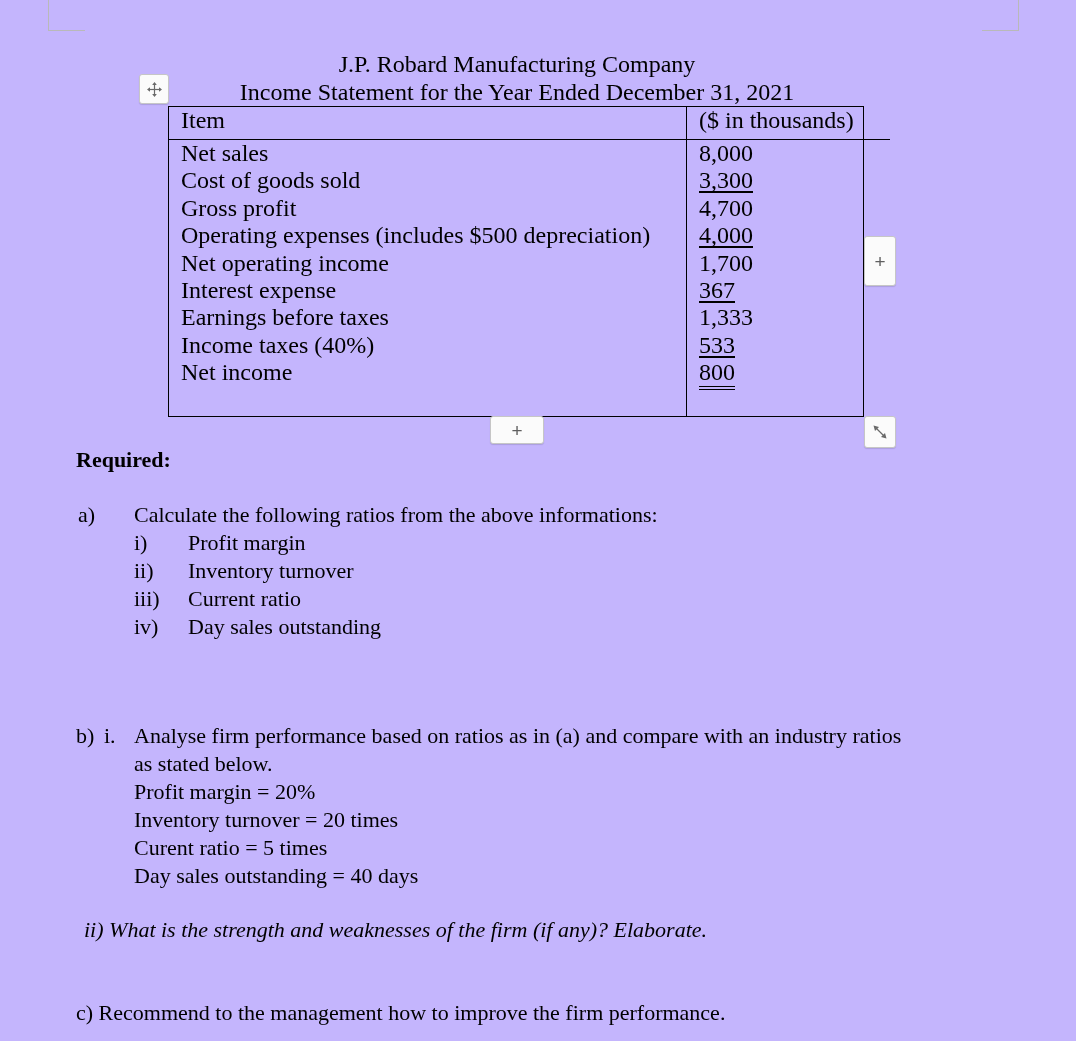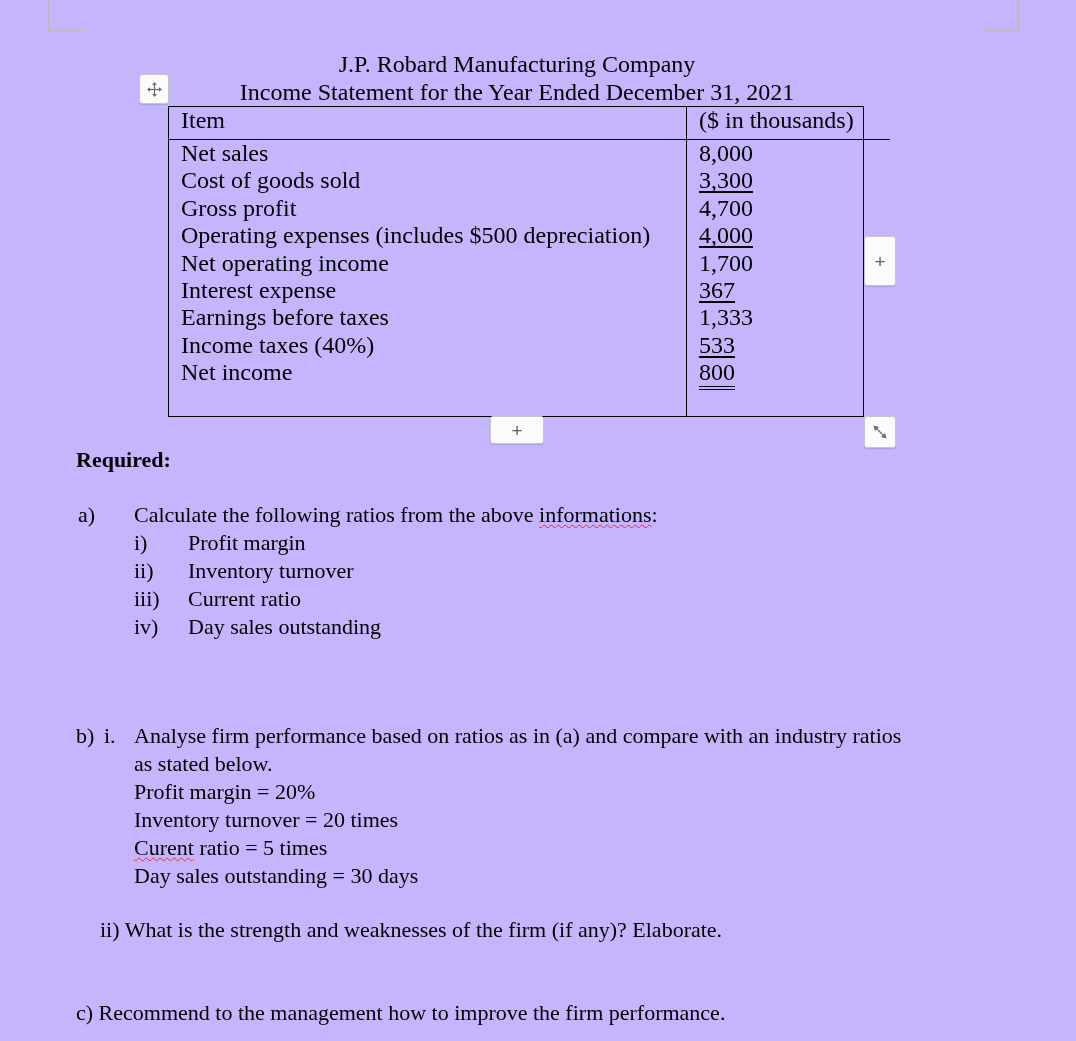--- a/index.html
+++ b/index.html
@@ -46,21 +46,20 @@
     left: 168px;
     top: 50px;
     width: 698px;
     text-align: center;
     font-size: 24px;
     line-height: 28px;
   }
   .title-line { white-space: nowrap; }
 
   .sp {
-    text-decoration: underline;
     text-decoration-style: wavy;
     text-decoration-color: #e03030;
     text-decoration-thickness: 1px;
     text-underline-offset: 2px;
     text-align: center;
   }
 
   
   .tbl-wrap {
     position: absolute;
@@ -154,21 +153,21 @@
 
   .b-mark   { left: 76px;  top: 722px; }
   .b-i      { left: 104px; top: 722px; }
   .b-l1     { left: 134px; top: 722px; }
   .b-l2     { left: 134px; top: 750px; }
   .b-l3     { left: 134px; top: 778px; }
   .b-l4     { left: 134px; top: 806px; }
   .b-l5     { left: 134px; top: 834px; }
   .b-l6     { left: 134px; top: 862px; }
 
-  .bii      { left: 100px; top: 916px; }
+  .bii      { left: 84px; top: 916px; font-style: italic; }
   .c-line   { left: 76px;  top: 999px; }
 </style>
 </head>
 <body>
 
 <div id="page">
 
   <div class="corner tl"></div>
   <div class="corner tr"></div>
 
@@ -284,19 +283,19 @@
   <div class="txt r4-mark">iv)</div>
   <div class="txt r4-text">Day sales outstanding</div>
 
   <div class="txt b-mark">b)</div>
   <div class="txt b-i">i.</div>
   <div class="txt b-l1">Analyse firm performance based on ratios as in (a) and compare with an industry ratios</div>
   <div class="txt b-l2">as stated below.</div>
   <div class="txt b-l3">Profit margin = 20%</div>
   <div class="txt b-l4">Inventory turnover = 20 times</div>
   <div class="txt b-l5"><span class="sp">Curent</span><span> ratio = 5 times</span></div>
-  <div class="txt b-l6">Day sales outstanding = 30 days</div>
+  <div class="txt b-l6">Day sales outstanding = 40 days</div>
 
   <div class="txt bii">ii) What is the strength and weaknesses of the firm (if any)? Elaborate.</div>
 
   <div class="txt c-line">c) Recommend to the management how to improve the firm performance.</div>
 
 </div>
 
 </body></html>

